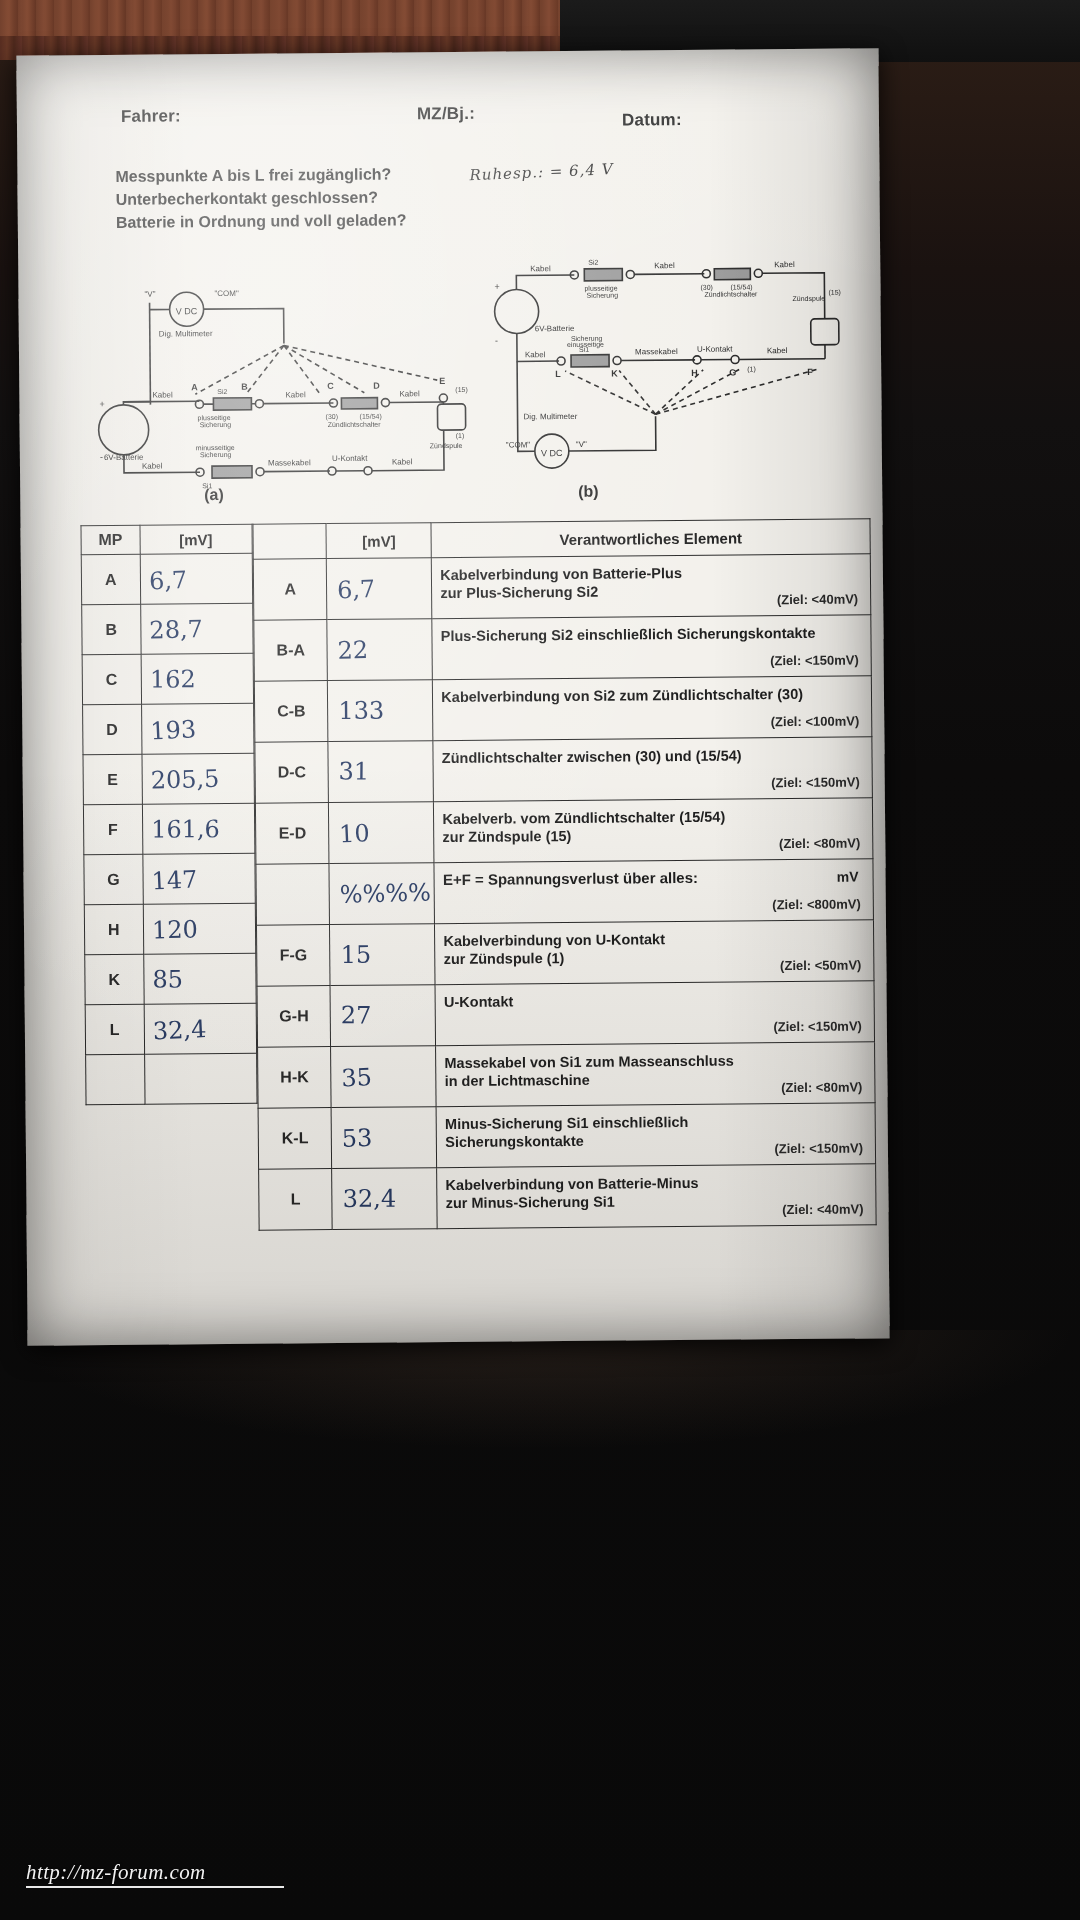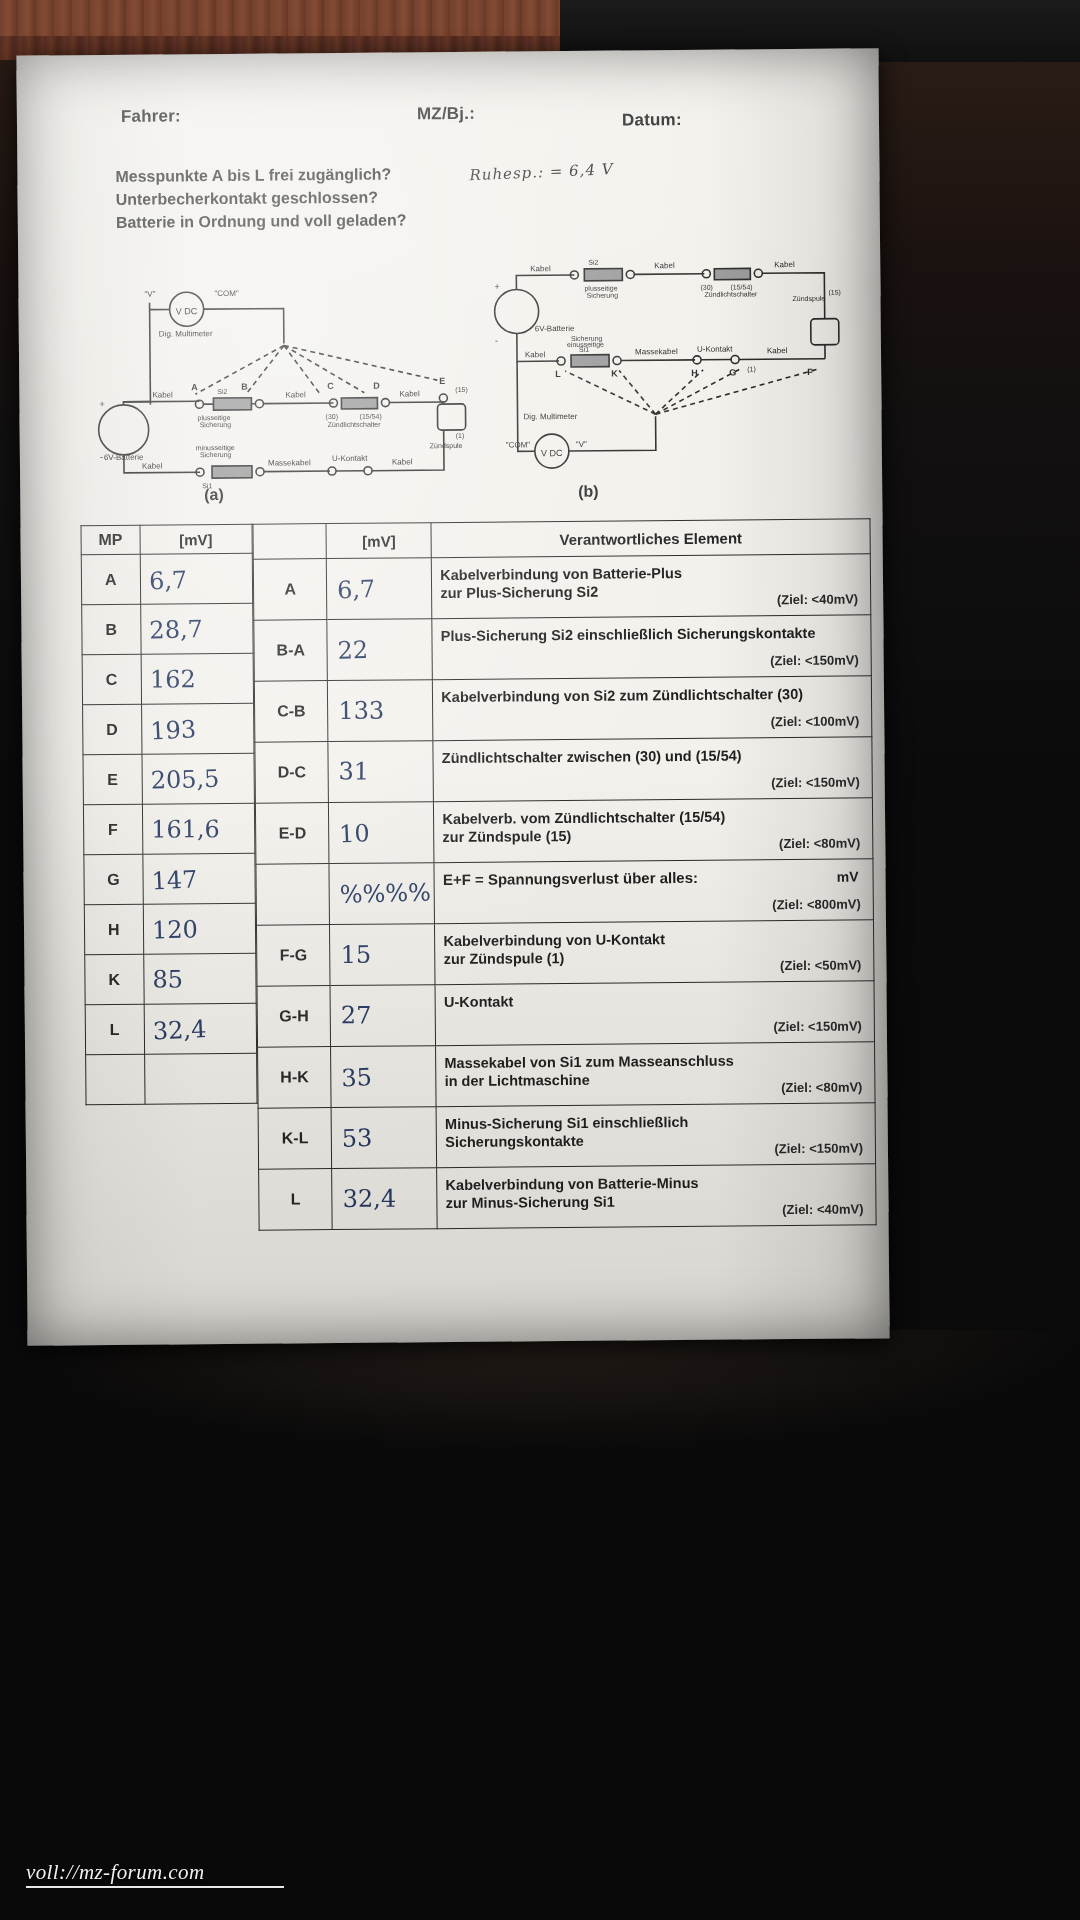--- a/index.html
+++ b/index.html
@@ -563,14 +563,14 @@
                 </div>
               </td>
             </tr>
           </tbody>
       </table>
 
     </div>
   </div>
 </div>
 
-<div id="watermark">voll://mz-forum.com</div>
+<div id="watermark">http://mz-forum.com</div>
 <div id="wm-underline"></div>
 
 </body></html>

